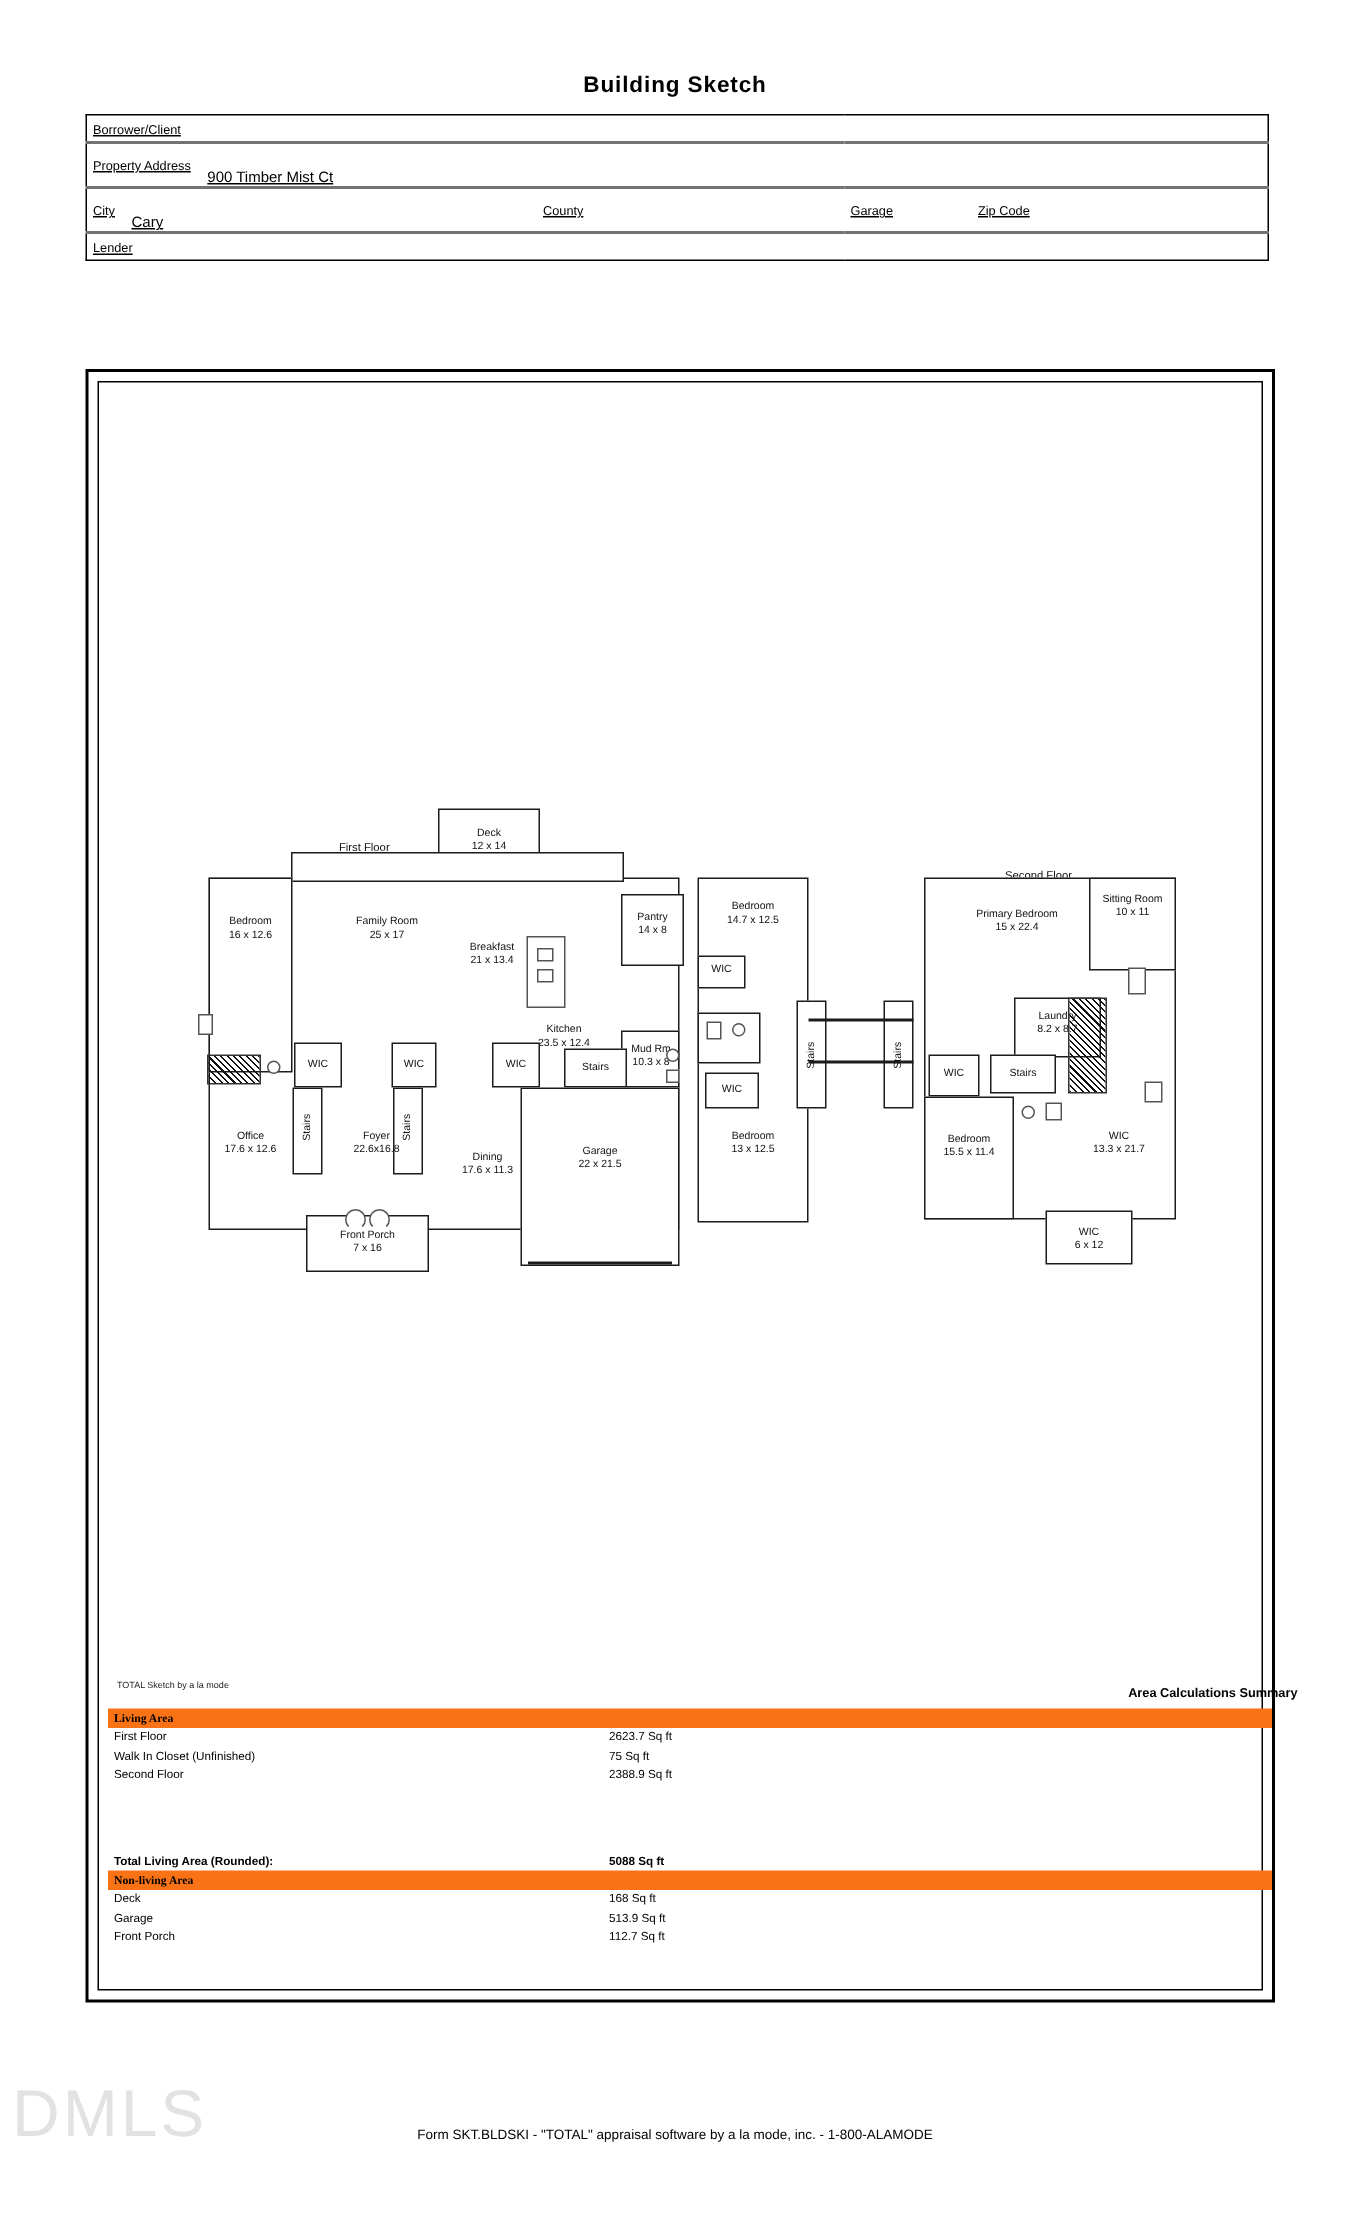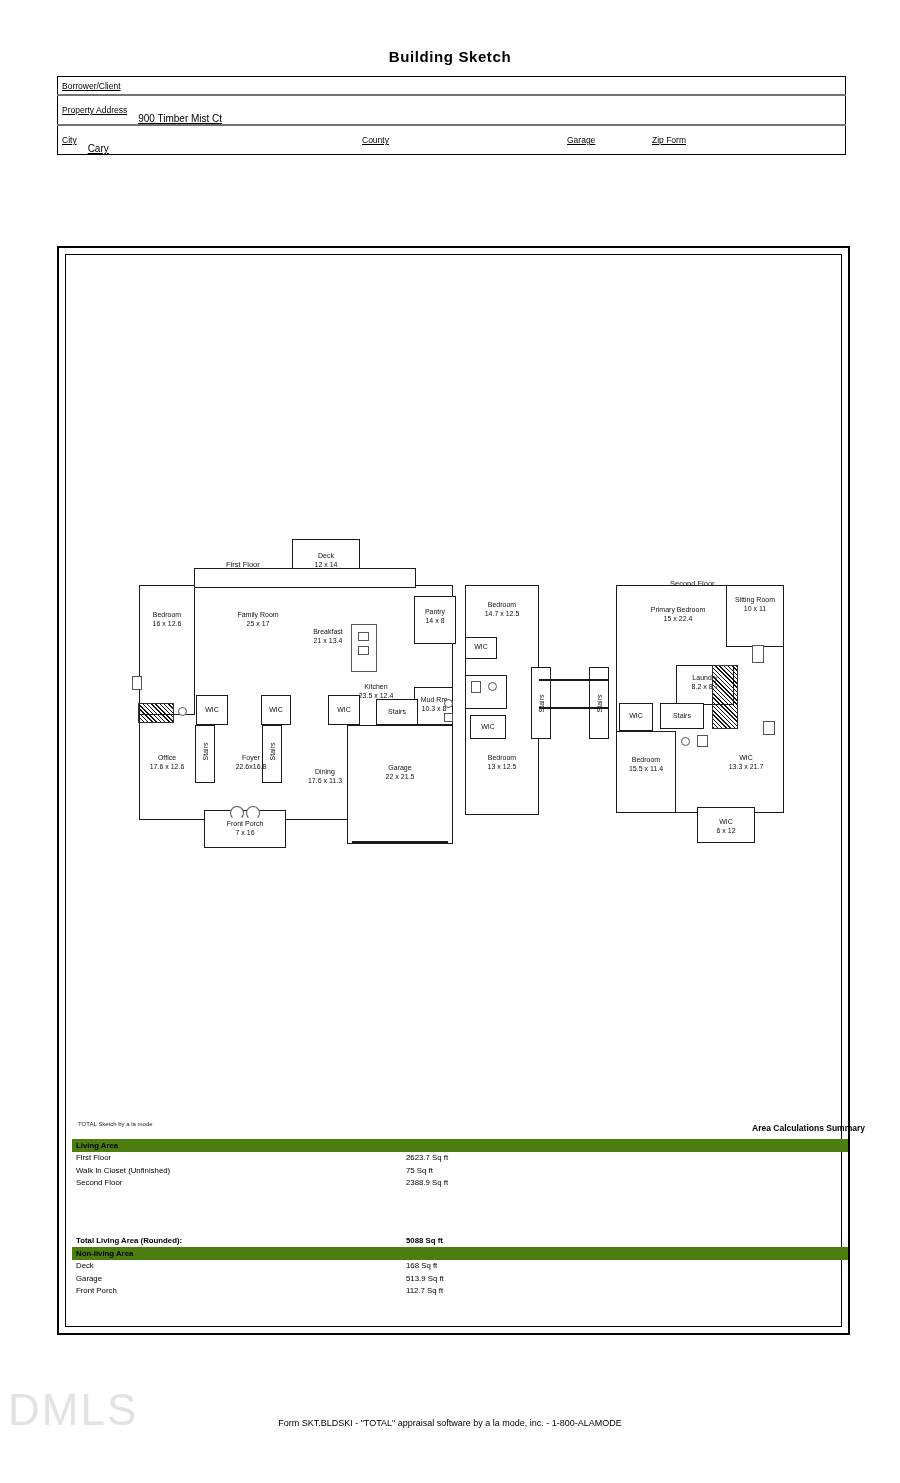--- a/index.html
+++ b/index.html
@@ -61,21 +61,21 @@
 
   .credit{position:absolute;left:12px;top:866px;font-size:6px;color:#222;}
 
   
   .area-title{
     position:absolute;left:10px;top:868px;width:789px;text-align:right;
     font-size:8.5px;font-weight:bold;
   }
   .area-wrap{position:absolute;left:6px;top:884px;width:776px;font-size:7.8px;}
   .sect-head{
-    background:#4d7c0f;font-weight:bold;padding:1px 4px;height:11px;line-height:11px;
+    background:#f97316;font-weight:bold;padding:1px 4px;height:11px;line-height:11px;font-family:Liberation Serif, serif;
   }
   .arow{display:flex;height:12.5px;line-height:12.5px;padding:0 4px;}
   .arow .nm{width:330px;}
   .arow .amt{width:120px;}
   .arow.total{font-weight:bold;margin-top:45px;}
 
   
   .logo{
     position:absolute;left:8px;top:1385px;font-size:44px;letter-spacing:2px;
     color:#e2e2e2;font-family:"Liberation Sans",sans-serif;font-weight:400;
@@ -123,21 +123,29 @@
         </div>
       </td>
       <td style="width:85px">
         <div class="cell-flex">
           <span class="lbl">Garage</span>
           <span class="val"></span>
         </div>
       </td>
       <td>
         <div class="cell-flex">
-          <span class="lbl">Zip Form</span>
+          <span class="lbl">Zip Code</span>
+          <span class="val"></span>
+        </div>
+      </td>
+    </tr>
+    <tr>
+      <td colspan="4">
+        <div class="cell-flex">
+          <span class="lbl">Lender</span>
           <span class="val"></span>
         </div>
       </td>
     </tr>
   </tbody>
     </table>
 
   <div class="sketch-frame">
     <div class="sketch-inner">
 

